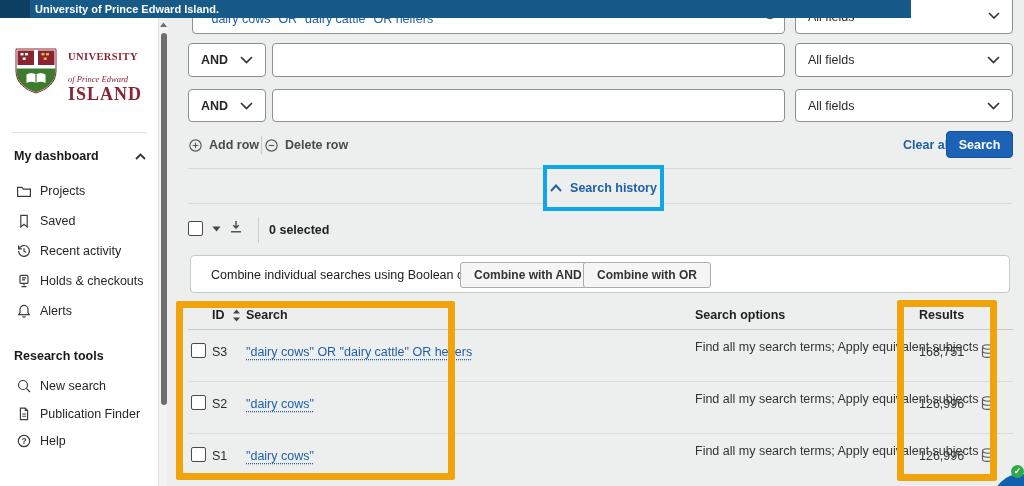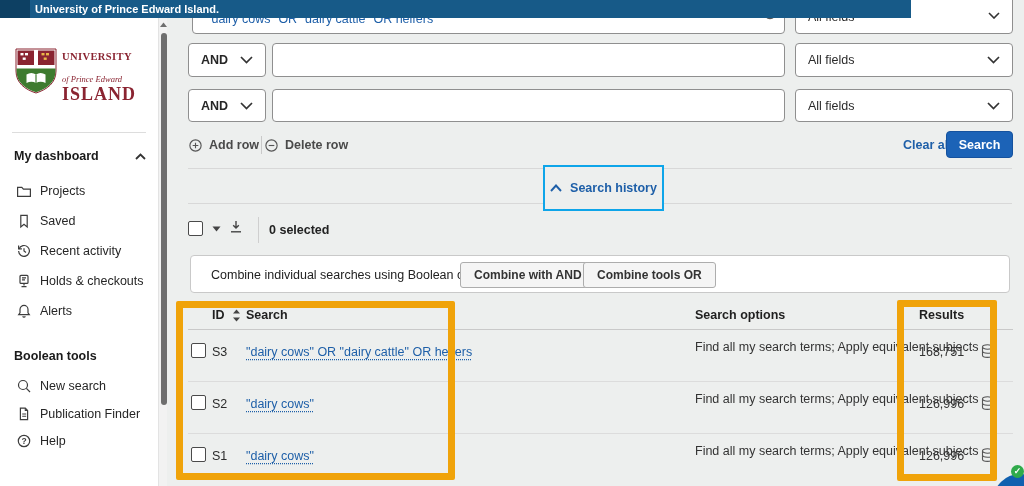--- a/index.html
+++ b/index.html
@@ -7,21 +7,21 @@
   body { font-family:"Liberation Sans", sans-serif; background:#edefee; color:#222; }
   .page { position:relative; width:1024px; height:486px; overflow:hidden; background:#edefee; }
 
   
   .topbar { position:absolute; left:0; top:0; width:911px; height:18px; background:#175a88; z-index:50; }
   .topbar-edge { position:absolute; left:0; top:0; width:30px; height:18px; background:#0d4063; }
   .topbar-title { position:absolute; left:35px; top:0; line-height:18px; color:#fff; font-size:11px; font-weight:bold; }
 
   
   .sidebar { position:absolute; left:0; top:18px; width:158px; height:468px; background:#fff; }
-  .logo { position:absolute; left:15px; top:30px; display:flex; gap:5px;justify-content:center; }
+  .logo { position:absolute; left:15px; top:30px; display:flex; gap:11px;justify-content:center; }
   .logo-text { font-family:"Liberation Serif", serif; color:#8a2431; margin-top:3px; }
   .logo-l1 { font-size:10.5px; letter-spacing:.4px; font-weight:bold; }
   .logo-l2 { font-size:8.5px; font-style:italic; margin-top:12px; }
   .logo-l3 { font-size:18px; letter-spacing:1px; font-weight:bold; margin-top:0px; }
   .side-div { position:absolute; left:12px; top:114px; width:134px; height:1px; background:#ddd; }
   .side-head { position:absolute; left:14px; width:132px; height:16px; font-size:12.5px; font-weight:bold; color:#1a1a1a; display:flex; justify-content:space-between; align-items:center; }
   .side-item { position:absolute; left:0; width:158px; height:30px; display:flex; align-items:center; cursor:pointer; }
   .si-icon { position:absolute; left:16px; width:16px; height:16px; }
   .si-label { position:absolute; left:40px; font-size:12.5px; color:#262626; }
 
@@ -49,21 +49,21 @@
 
   .actions { position:absolute; left:21px; top:117px; height:20px; display:flex; align-items:center; gap:2px; color:#4a4a4a; font-size:12.5px;font-weight:bold; }
   .act-btn { display:flex; align-items:center; gap:6px; cursor:pointer; }
   .vdiv { width:1px; height:18px; background:#c9c9c9; }
   .clear-all { position:absolute; left:736px; top:120px; font-size:12.5px; font-weight:bold; color:#1e5fa8; cursor:pointer; }
   .search-btn { position:absolute; left:779px; top:113px; width:67px; height:27px; background:#1c63b7; border:1px solid #15529e; border-radius:4px; color:#fff; font-size:12.5px; font-weight:bold; display:flex; align-items:center; justify-content:center; cursor:pointer; }
 
   .hdiv { position:absolute; left:21px; width:824px; height:1px; background:#d8d8d8; }
   .hdiv1 { top:150px; } .hdiv2 { top:185px; }
 
-  .history-toggle { position:absolute; left:376px; top:147px; width:121px; height:46px; border:2px solid #0ea5e9; background:#edefee; display:flex; align-items:center; justify-content:center; gap:8px; z-index:10; }
+  .history-toggle { position:absolute; left:376px; top:147px; width:121px; height:46px; border:4px solid #0ea5e9; background:#edefee; display:flex; align-items:center; justify-content:center; gap:8px; z-index:10; }
   .history-label { color:#1e5fa8; font-size:12.5px; font-weight:600; cursor:pointer; }
 
   .toolbar-check { position:absolute; left:21px; top:203px; }
   .checkbox { width:15px; height:15px; background:#fff; border:1.6px solid #4a4a4a; border-radius:2px; cursor:pointer; }
   .toolbar-caret { position:absolute; left:45px; top:208px; cursor:pointer; }
   .toolbar-dl { position:absolute; left:61px; top:201px; width:16px; height:16px; cursor:pointer; }
   .toolbar-vdiv { position:absolute; left:91px; top:199px; width:1px; height:26px; background:#cfcfcf; }
   .selected-label { position:absolute; left:102px; top:205px; font-size:12.5px; font-weight:bold; color:#222; }
 
   .combine-panel { position:absolute; left:23px; top:237px; width:820px; height:38px; background:#fff; border:1px solid #c9c9c9; border-radius:4px; }
@@ -176,21 +176,21 @@
       <span class="si-icon">
         <svg width="16" height="16" viewBox="0 0 16 16">
             <rect x="4" y="2.4" width="8" height="8" rx="1" fill="none" stroke="#3d3d3d" stroke-width="1.2"></rect>
             <path d="M6 4.8h4M6 6.8h3M8 10.4v2.2M5.5 13.6h5" fill="none" stroke="#3d3d3d" stroke-width="1.2"></path>
           </svg>
       </span>
       <span class="si-label">Holds &amp; checkouts</span>
     </div>
 
     <div class="side-head" style="top:330px;">
-      <span>Boolean tools</span>
+      <span>Research tools</span>
     </div>
 
     <div class="side-item" style="top:353px;">
       <span class="si-icon">
         <svg width="16" height="16" viewBox="0 0 16 16">
             <circle cx="7" cy="7" r="4.5" fill="none" stroke="#3d3d3d" stroke-width="1.2"></circle>
             <path d="M10.4 10.4L14 14" stroke="#3d3d3d" stroke-width="1.2"></path>
           </svg>
       </span>
       <span class="si-label">New search</span>
@@ -327,21 +327,21 @@
           <path d="M8 2v7M5.2 6.2L8 9l2.8-2.8" fill="none" stroke="#444" stroke-width="1.4"></path>
           <path d="M3 12.8h10" stroke="#444" stroke-width="1.4"></path>
         </svg>
     </span>
     <div class="toolbar-vdiv"></div>
     <span class="selected-label">0 selected</span>
 
     <div class="combine-panel">
       <span class="combine-label">Combine individual searches using Boolean operators:</span>
       <button class="combine-btn cb-and">Combine with AND</button>
-      <button class="combine-btn cb-or">Combine tools OR</button>
+      <button class="combine-btn cb-or">Combine with OR</button>
     </div>
 
     <div class="table">
       <div class="thead">
         <span class="th" style="left:24px;">ID</span>
         <span class="th" style="left:44px; top:9px; line-height:normal;">
           <svg width="9" height="13" viewBox="0 0 9 13">
               <path d="M4.5 0.5L8 4.5H1z" fill="#444"></path>
               <path d="M4.5 12.5L1 8.5h7z" fill="#444"></path>
             </svg>

